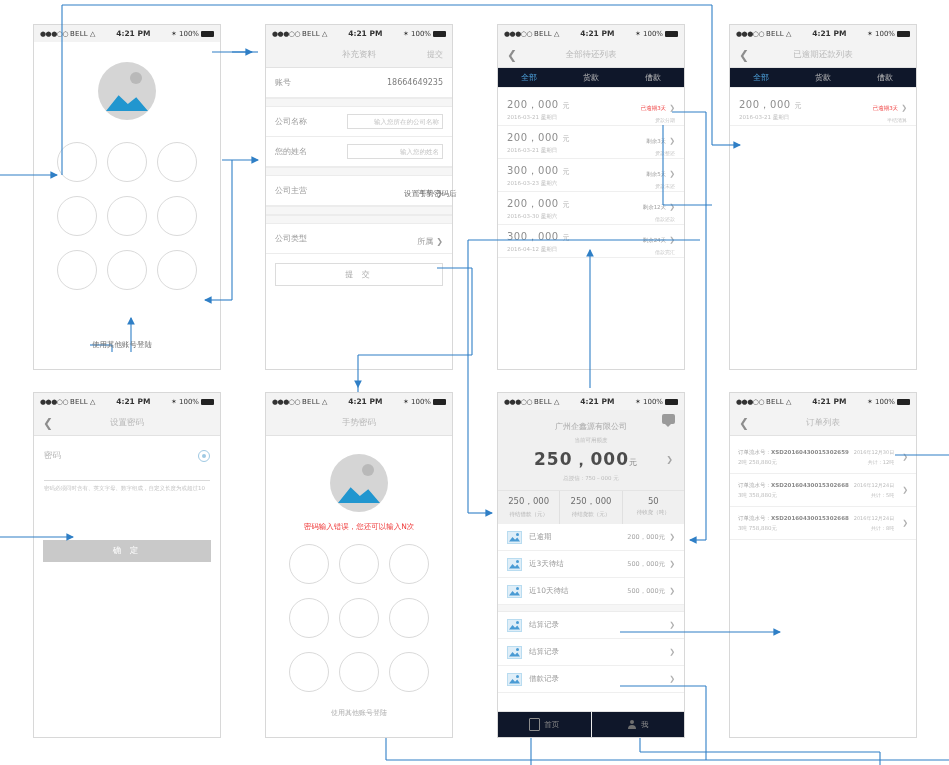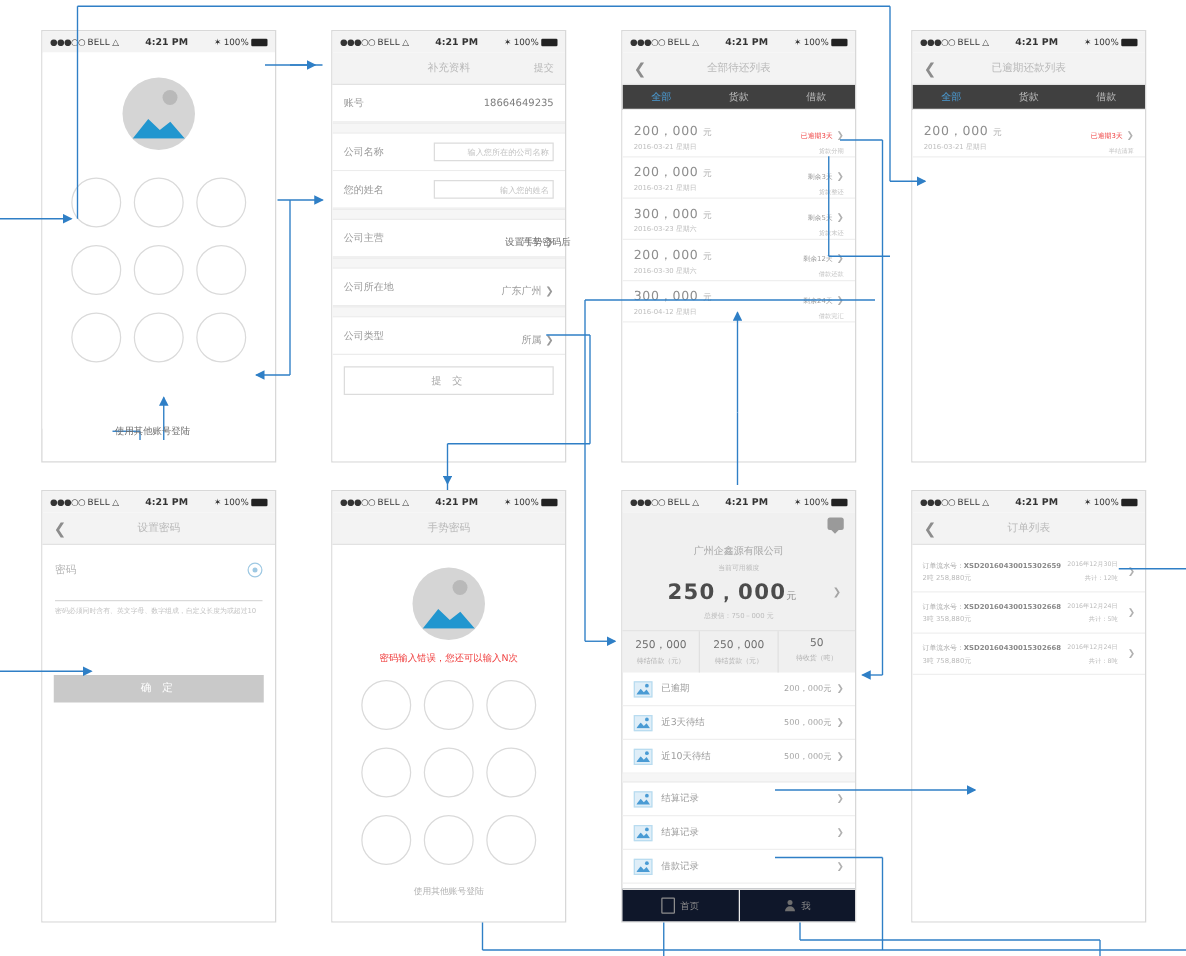--- a/index.html
+++ b/index.html
@@ -56,42 +56,42 @@
   
   .pwdwrap{padding:14px 10px 0;}
   .pwdline{display:flex;align-items:flex-end;justify-content:space-between;
            border-bottom:1px solid #d9d9d9;padding-bottom:18px;}
   .pwdph{font-size:8.5px;color:#b6b6b6;}
   .eye{width:10px;height:10px;border:1.2px solid #9fc9e3;border-radius:50%;position:relative;}
   .eye:after{content:"";position:absolute;left:2.6px;top:2.6px;width:4px;height:4px;border-radius:50%;background:#9fc9e3;}
   .pwdtip{font-size:5.5px;color:#c3c3c3;margin-top:4px;}
 
   
-  .tabs{height:19px;display:flex;border-bottom:1px solid #ececec;background:#404040;}
+  .tabs{height:19px;display:flex;border-bottom:1px solid #ececec;background:#0f172a;}
   .tab{flex:1;display:flex;align-items:center;justify-content:center;font-size:8px;color:#bdbdbd;}
   .tab.active{color:#4a9bd4;}
 
   
   .mrow{height:33px;border-bottom:1px solid #efefef;display:flex;align-items:center;
         justify-content:space-between;padding:0 9px;box-sizing:border-box;}
   .mleft .amt{font-size:10px;color:#8e8e8e;letter-spacing:.5px;}
   .mleft .amt .unit{font-size:7px;color:#b4b4b4;}
   .mleft .date{font-size:5.5px;color:#bdbdbd;margin-top:2px;}
   .mright{text-align:right;}
   .mright .st{font-size:5.5px;color:#9e9e9e;}
   .mright .st.red{color:#ef3b3b;}
   .mright .sub{font-size:5px;color:#c3c3c3;margin-top:3px;}
   .mchev{font-size:7px;color:#b0b0b0;margin-left:3px;}
 
   
   .dash-head{background:#f0f0f0;padding:5px 0 8px;position:relative;}
   .msgicon{position:absolute;right:9px;top:4px;width:13px;height:10px;background:#9a9a9a;border-radius:2px;}
   .msgicon:after{content:"";position:absolute;left:3px;bottom:-3px;border-left:3px solid transparent;
                  border-right:3px solid transparent;border-top:3px solid #9a9a9a;}
-  .co{text-align:center;font-size:8px;color:#a8a8a8;margin-top:20px;}
+  .co{text-align:center;font-size:8px;color:#a8a8a8;margin-top:6px;}
   .colabel{text-align:center;font-size:5.5px;color:#bcbcbc;margin-top:5px;}
   .bigamt{text-align:left;font-size:17px;font-weight:bold;color:#4c4c4c;letter-spacing:1px;margin-top:4px;position:relative;padding-left:36px;}
   .bigamt .u{font-size:8px;font-weight:normal;color:#8d8d8d;}
   .bigamt .ar{position:absolute;right:10px;top:7px;font-size:8px;color:#a5a5a5;font-weight:normal;}
   .cosub{text-align:center;font-size:5.5px;color:#bcbcbc;margin-top:4px;}
   .stats{display:flex;border-top:1px solid #e4e4e4;background:#f0f0f0;}
   .stat{flex:1;text-align:center;padding:5px 0 6px;border-right:1px solid #e0e0e0;}
   .stat:last-child{border-right:none;}
   .stat .v{font-size:8.5px;color:#6f6f6f;}
   .stat .k{font-size:5.5px;color:#b2b2b2;margin-top:3px;}
@@ -199,24 +199,20 @@
     <div class="frow">
       <span class="flabel">您的姓名</span>
       <span class="finput">输入您的姓名</span>
     </div>
     <div class="gap"></div>
     <div class="frow">
       <span class="flabel">公司主营</span>
       <span><span class="fval">汽车</span><span class="chev">❯</span></span>
     </div>
     <div class="gap"></div>
-    <div class="frow">
-      <span class="flabel">公司所在地</span>
-      <span><span class="fval">广东广州</span><span class="chev">❯</span></span>
-    </div>
     <div class="gap"></div>
     <div class="frow">
       <span class="flabel">公司类型</span>
       <span><span class="fval">所属</span><span class="chev">❯</span></span>
     </div>
     <div class="btn-outline">提 交</div>
   </div>
 </div>
 
 <div class="phone" style="left:497px;top:24px;width:188px;height:346px;">

